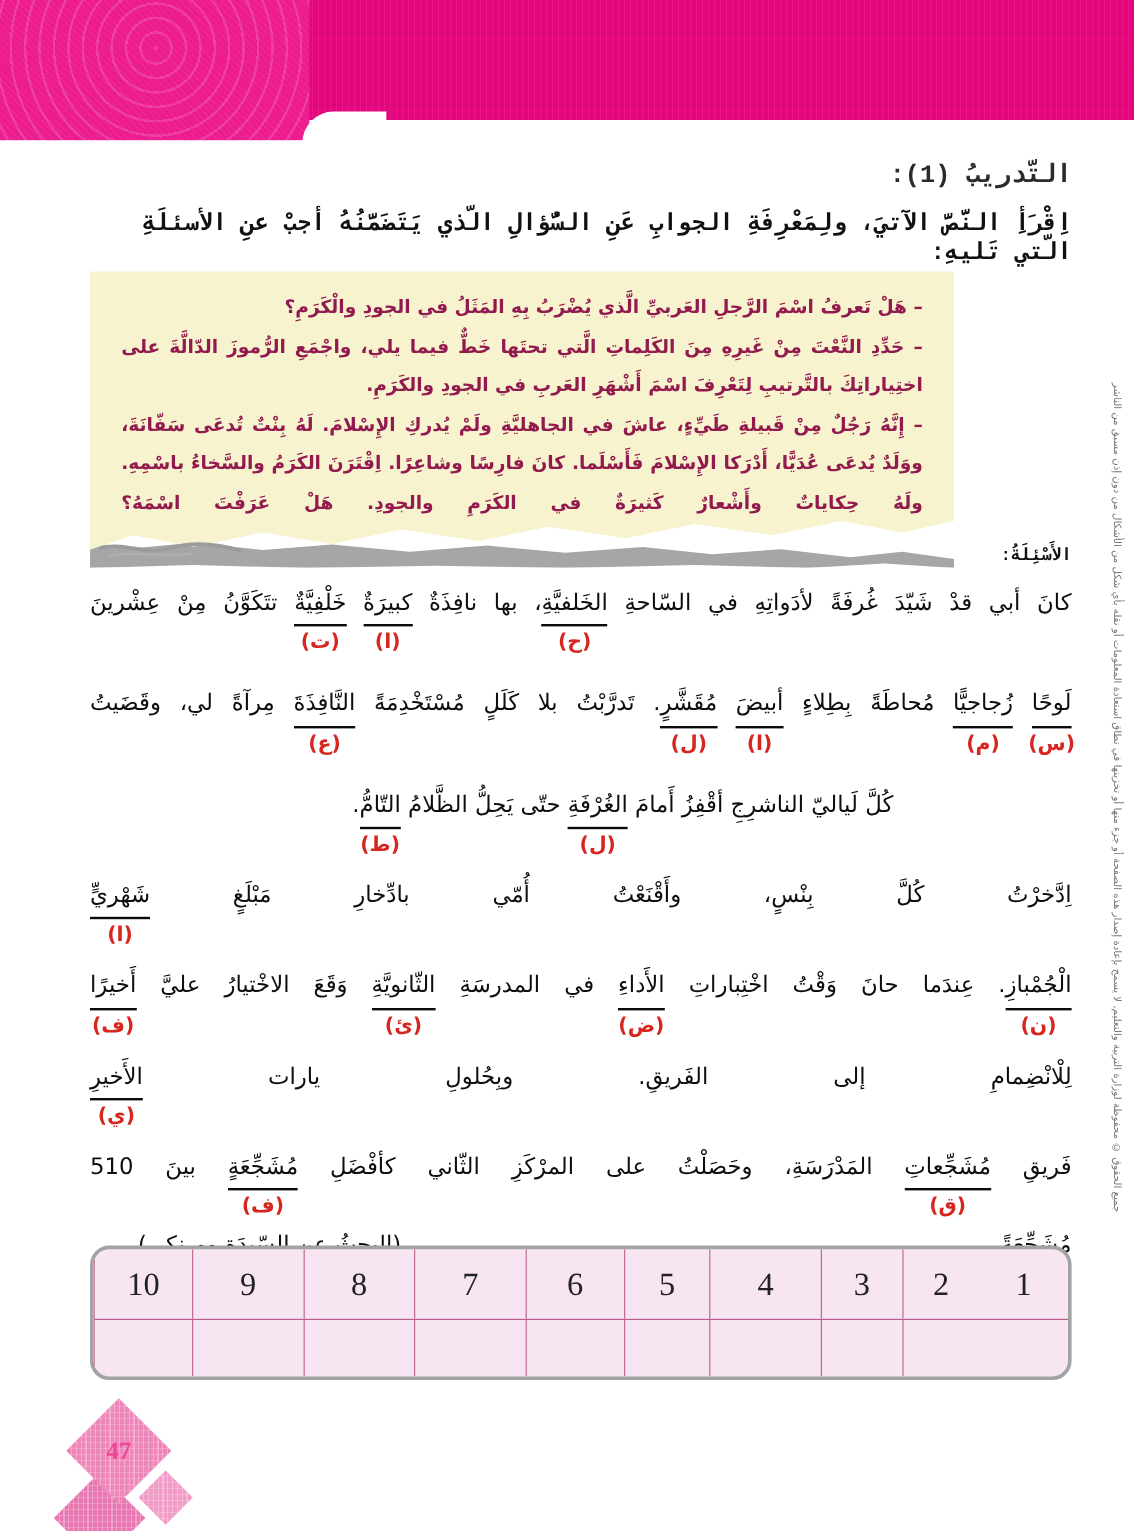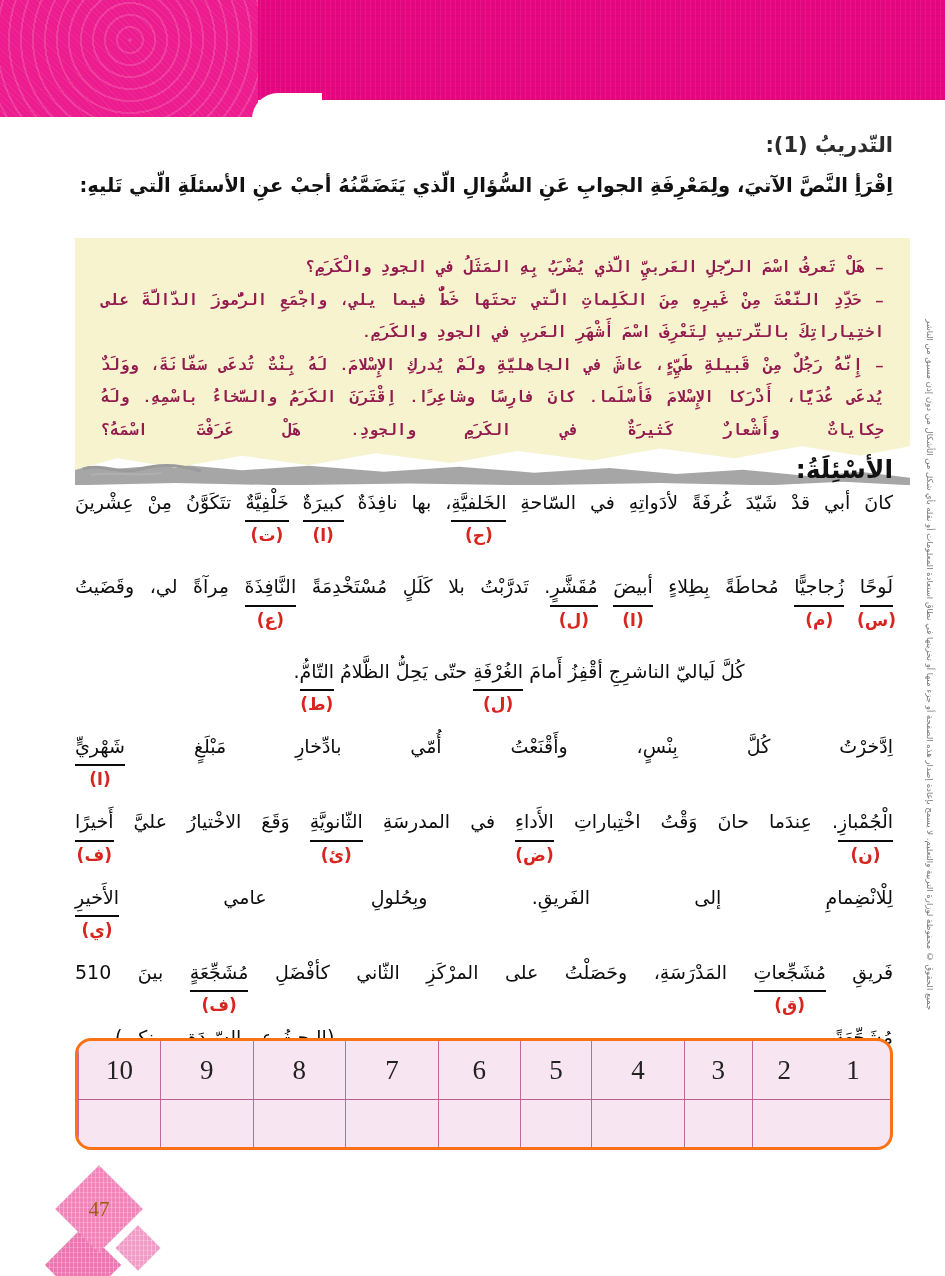--- a/index.html
+++ b/index.html
@@ -24,44 +24,44 @@
       repeating-radial-gradient(circle at 130px 40px, rgba(255,255,255,.14) 0 2px, transparent 2px 12px),
       repeating-linear-gradient(45deg, rgba(255,255,255,.06) 0 1px, transparent 1px 4px);
     border-bottom-right-radius:4px;
   }
   .header-notch{
     position:absolute;left:252px;top:93px;width:70px;height:50px;
     background:#ffffff;border-top-left-radius:26px;
   }
   .header-under{position:absolute;left:258px;top:100px;right:0;height:20px;background:#fff;}
   
-  .content{position:absolute;left:75px;width:818px;direction:rtl;}
+  .content{position:absolute;left:75px;width:818px;direction:rtl;font-family:Liberation Mono, monospace;}
   .page-title{top:133px;font-size:21px;font-weight:700;color:#2b2b2b;text-align:right;}
   .instruction{top:174px;font-size:19.5px;font-weight:700;color:#111;text-align:right;}
   
-  .introwrap{position:absolute;left:75px;top:238px;width:835px;font-family:Liberation Mono, monospace;}
+  .introwrap{position:absolute;left:75px;top:226px;width:720px;}
   .intro-box{
     position:relative;z-index:1;
     background:#f7f3cf;
     padding:14px 26px 30px 26px;
     clip-path:polygon(0 0,100% 0,100% 87%,94% 91%,87% 87%,79% 92%,70% 88%,62% 93%,53% 89%,45% 94%,36% 90%,28% 95%,20% 91%,12% 96%,5% 92%,0 97%);
   }
   .bullet{
     font-size:15.5px;font-weight:700;color:#931a4e;
     line-height:2.1;text-align:justify;
   }
   .bullet:last-child{text-align-last:justify;}
   .tear-shadow{
     position:absolute;left:0;right:0;top:100%;margin-top:-22px;height:30px;z-index:0;
     background:#a6a6a6;
     clip-path:polygon(0 30%,5% 45%,12% 30%,20% 50%,28% 35%,37% 55%,46% 38%,55% 58%,64% 42%,72% 62%,80% 48%,88% 70%,94% 55%,100% 75%,100% 100%,92% 88%,83% 100%,70% 92%,55% 100%,40% 94%,25% 100%,12% 92%,0 100%);
   }
   .scribble{position:absolute;left:6px;top:100%;margin-top:-16px;z-index:2;}
   
-  .q-heading{top:455px;font-size:25px;font-weight:700;color:#111;text-align:right;}
+  .q-heading{top:455px;font-size:14px;font-weight:700;color:#111;text-align:right;}
   .passage{position:absolute;left:75px;top:487px;width:818px;direction:rtl;color:#0e0e0e;}
   .pline{
     position:relative;font-size:19px;line-height:1.65;
     text-align:right;
   }
   .pline.full{text-align:justify;text-align-last:justify;-moz-text-align-last:justify;}
   .pline.center{text-align:center;padding-left:130px;padding-right:60px;}
   .pline.split{display:flex;justify-content:space-between;align-items:baseline;padding-left:40px;}
   .uw{
     position:relative;display:inline-block;
@@ -72,21 +72,21 @@
     color:#d7261f;font-weight:700;font-size:17px;white-space:nowrap;line-height:1;
   }
   
   .pline[data-gap="big"]{margin-bottom:49px;}
   .pline[data-gap="mid"]{margin-bottom:40px;}
   .pline[data-gap="small"]{margin-bottom:30px;}
   .pline[data-gap="none"]{margin-bottom:0;}
   
   .answer-table{
     position:absolute;left:75px;top:1038px;width:818px;height:112px;
-    background:#f7e6f1;border:3px solid #f97316;border-radius:16px;
+    background:#f7e6f1;border:3px solid #a3a3a3;border-radius:16px;
     overflow:hidden;box-sizing:border-box;display:flex;flex-direction:column;
   }
   .trow{display:flex;flex-direction:row;}
   .trow.nums{height:58px;border-bottom:1.5px solid #b95f92;}
   .trow.blank{flex:1;}
   .tcell{
     border-left:1.5px solid #c06a9b;
     display:flex;align-items:center;justify-content:center;
     font-family:"Liberation Serif",serif;font-size:27px;color:#222;
   }
@@ -98,21 +98,21 @@
     background-image:
       repeating-linear-gradient(45deg, rgba(255,255,255,.28) 0 1px, transparent 1px 4px),
       repeating-linear-gradient(-45deg, rgba(255,255,255,.2) 0 1px, transparent 1px 5px);
   }
   .dia1{left:28px;top:18px;width:62px;height:62px;background-color:#ee86ba;}
   .dia2{left:16px;top:78px;width:54px;height:54px;background-color:#e977b1;}
   .dia3{left:82px;top:72px;width:32px;height:32px;background-color:#f19cc7;}
   .page-num{
     position:absolute;left:28px;top:18px;width:62px;height:62px;
     display:flex;align-items:center;justify-content:center;
-    color:#a16207;font-size:21px;font-weight:400;z-index:2;
+    color:#ec4899;font-size:21px;font-weight:700;z-index:2;
     font-family:"Liberation Serif",serif;
   }
   
   .copyright{
     position:absolute;right:10px;top:270px;height:740px;
     writing-mode:vertical-rl;
     font-size:8.5px;color:#777;letter-spacing:.5px;direction:rtl;
   }
   .abs{position:absolute;left:75px;width:818px;}
 </style>
@@ -141,21 +141,21 @@
 </div>
 
 <div class="content abs q-heading">الأَسْئِلَةُ:</div>
 
 <div class="passage" id="passage">
     <div class="pline full" data-gap="big"><span>كانَ أبي قدْ شَيّدَ غُرفَةً لأدَواتِهِ في السّاحةِ </span><span class="uw">الخَلفيَّةِ<span class="mk">(ح)</span></span><span>، بها نافِذَةٌ </span><span class="uw">كبيرَةٌ<span class="mk">(ا)</span></span><span> </span><span class="uw">خَلْفِيَّةٌ<span class="mk">(ت)</span></span><span> تتَكَوَّنُ مِنْ عِشْرينَ</span></div>
     <div class="pline full" data-gap="big"><span class="uw">لَوحًا<span class="mk">(س)</span></span><span> </span><span class="uw">زُجاجيًّا<span class="mk">(م)</span></span><span> مُحاطَةً بِطِلاءٍ </span><span class="uw">أبيضَ<span class="mk">(ا)</span></span><span> </span><span class="uw">مُقَشَّرٍ<span class="mk">(ل)</span></span><span>. تَدرَّبْتُ بلا كَلَلٍ مُسْتَخْدِمَةً </span><span class="uw">النَّافِذَةَ<span class="mk">(ع)</span></span><span> مِرآةً لي، وقَضَيتُ</span></div>
     <div class="pline center" data-gap="mid"><span>كُلَّ لَياليّ الناشرِجِ أقْفِزُ أَمامَ </span><span class="uw">الغُرْفَةِ<span class="mk">(ل)</span></span><span> حتّى يَحِلُّ الظَّلامُ </span><span class="uw">التّامُّ<span class="mk">(ط)</span></span><span>.</span></div>
     <div class="pline full" data-gap="mid"><span>اِدَّخرْتُ كُلَّ بِنْسٍ، وأَقْنَعْتُ أُمّي بادِّخارِ مَبْلَغٍ </span><span class="uw">شَهْريٍّ<span class="mk">(ا)</span></span></div>
     <div class="pline full" data-gap="mid"><span class="uw">الْجُمْبازِ<span class="mk">(ن)</span></span><span>. عِندَما حانَ وَقْتُ اخْتِباراتِ </span><span class="uw">الأَداءِ<span class="mk">(ض)</span></span><span> في المدرسَةِ </span><span class="uw">الثّانويَّةِ<span class="mk">(ئ)</span></span><span> وَقَعَ الاخْتيارُ عليَّ </span><span class="uw">أَخيرًا<span class="mk">(ف)</span></span></div>
-    <div class="pline full" data-gap="mid"><span>لِلْانْضِمامِ إلى الفَريقِ. وبِحُلولِ عامي </span><span class="uw">الأَخيرِ<span class="mk">(ي)</span></span></div>
+    <div class="pline full" data-gap="mid"><span>لِلْانْضِمامِ إلى الفَريقِ. وبِحُلولِ يارات </span><span class="uw">الأَخيرِ<span class="mk">(ي)</span></span></div>
     <div class="pline full" data-gap="small"><span>فَريقِ </span><span class="uw">مُشَجِّعاتِ<span class="mk">(ق)</span></span><span> المَدْرَسَةِ، وحَصَلْتُ على المرْكَزِ الثّاني كأفْضَلِ </span><span class="uw">مُشَجِّعَةٍ<span class="mk">(ف)</span></span><span> بينَ 510</span></div>
     <div class="pline split" data-gap="none">
       <span>مُشَجِّعَةً.</span>
       <span>(البحثُ عن السّيدَةِ وورنكي)</span>
     </div>
   </div>
 
 <div class="answer-table">
   <div class="trow nums" id="numrow" style="direction: ltr;">
       <div class="tcell" style="flex: 1.15 1 0%;">10</div>

